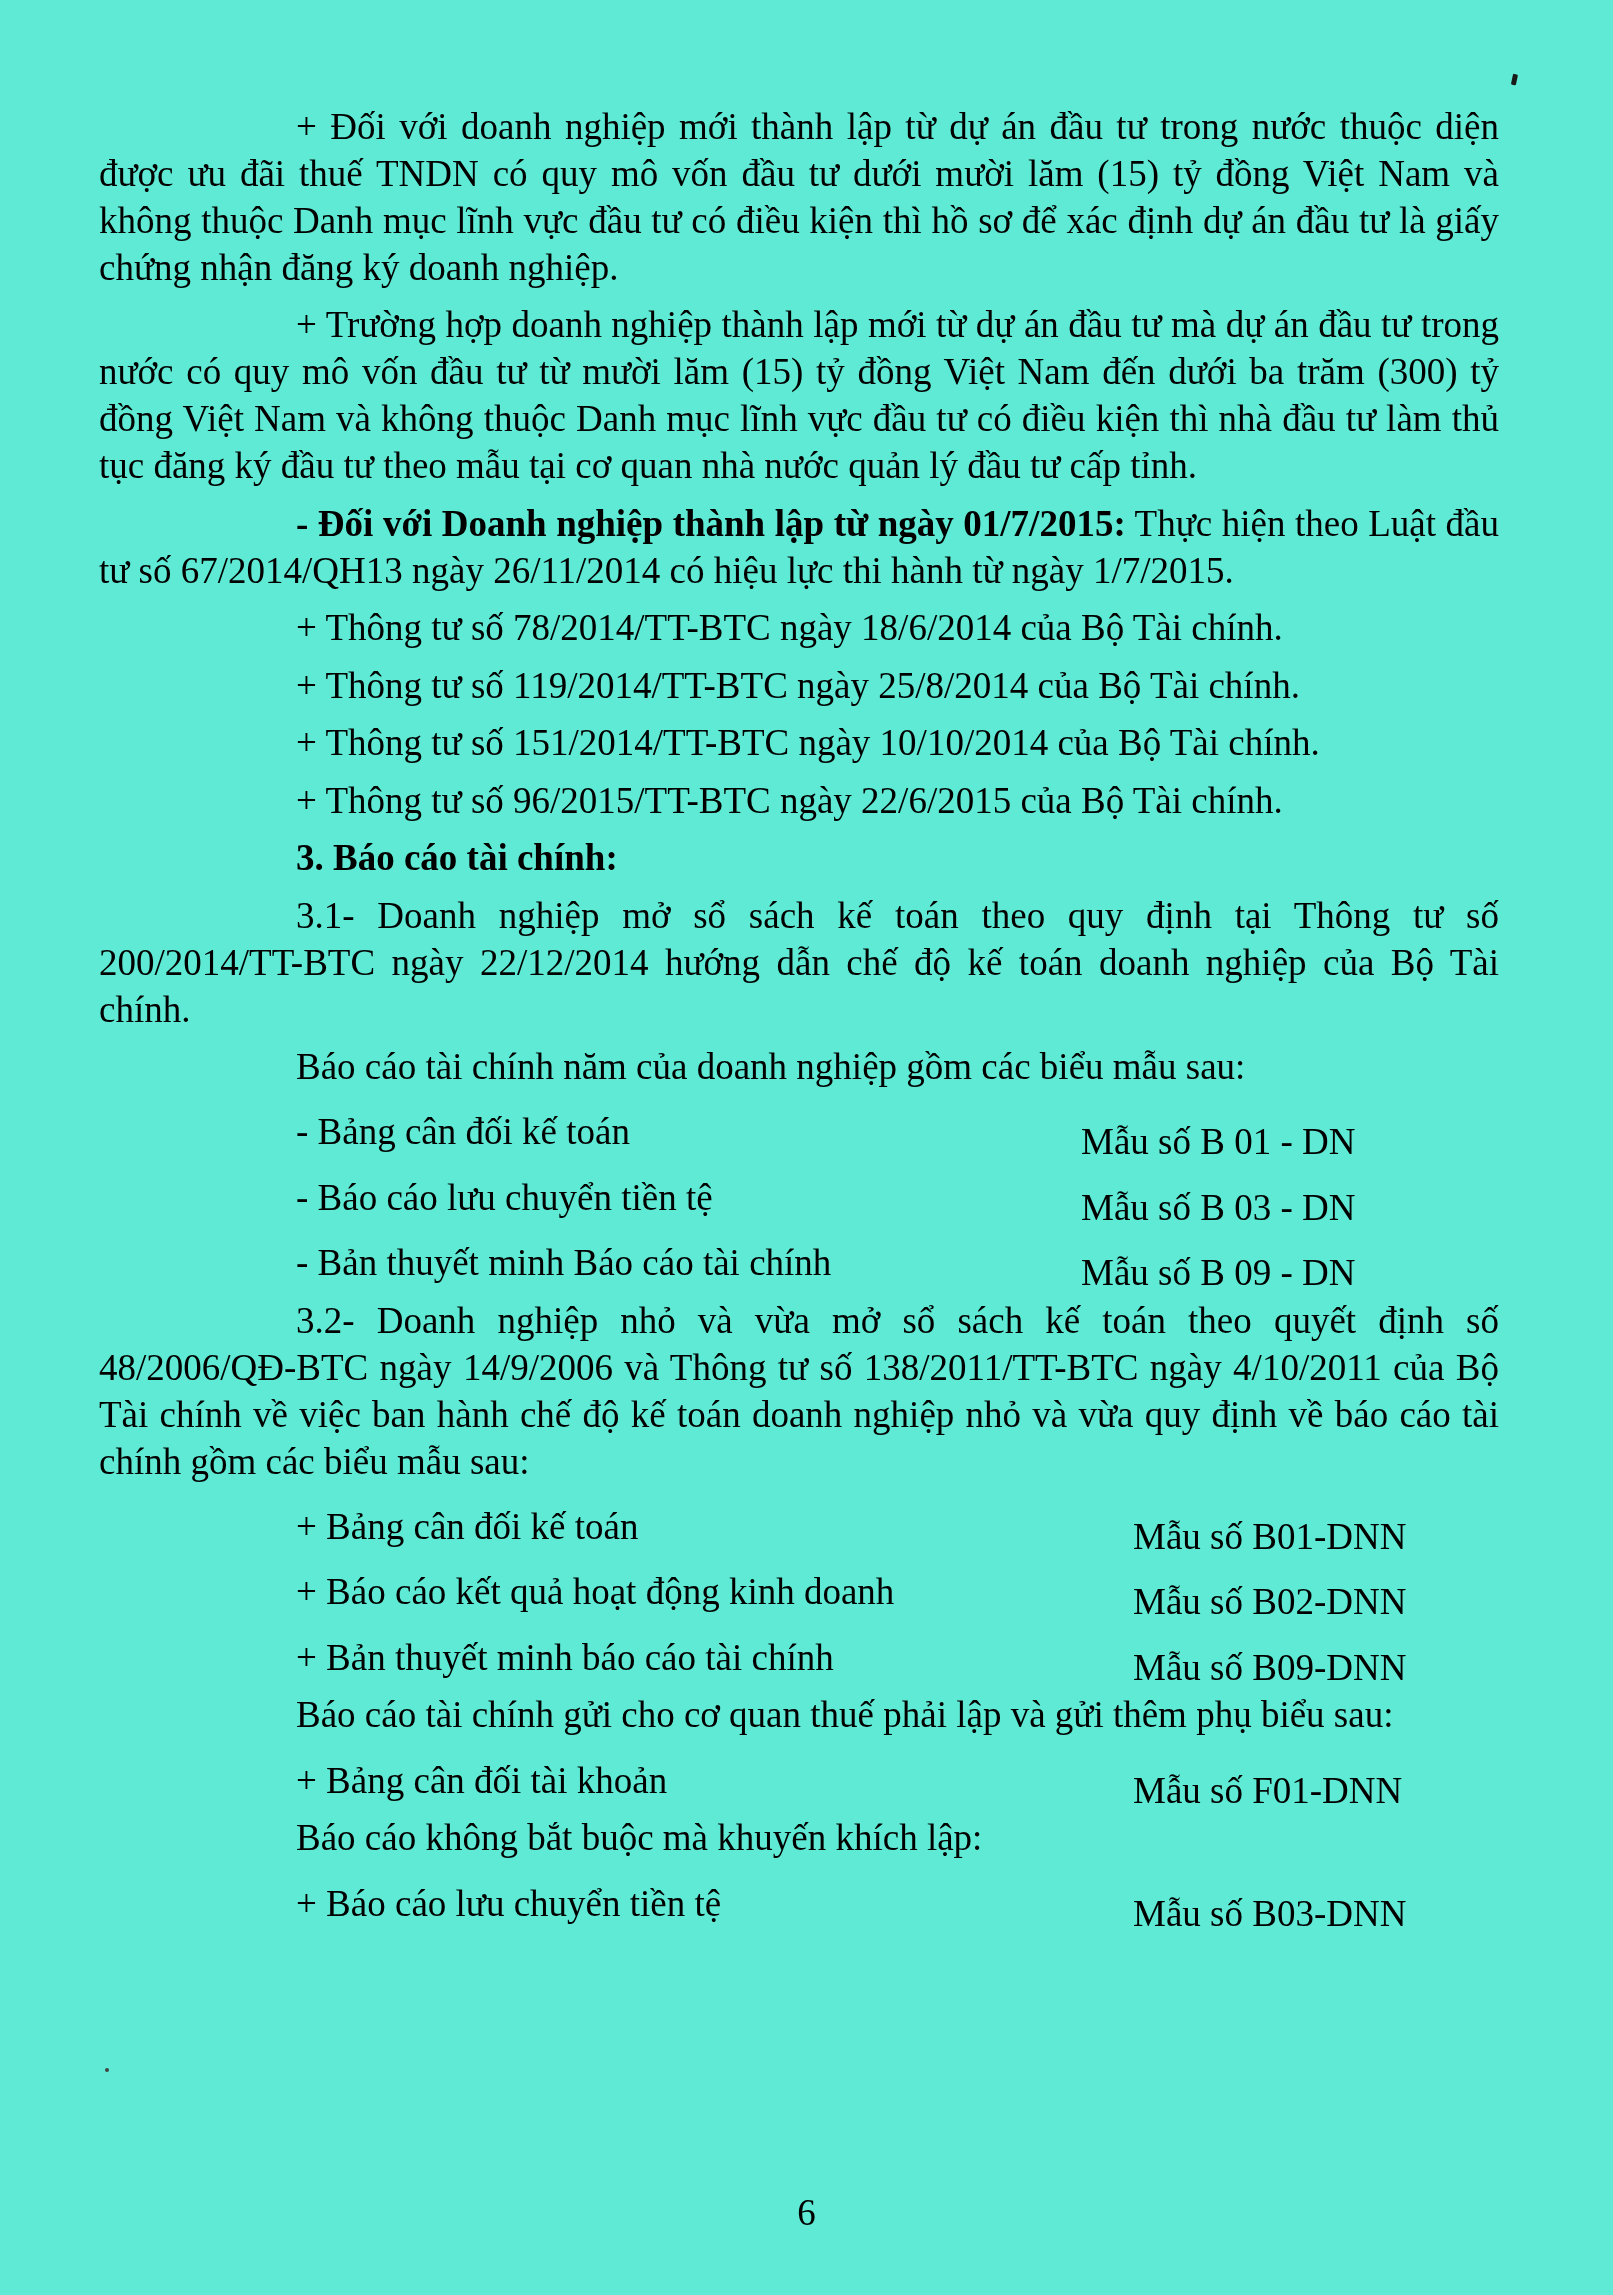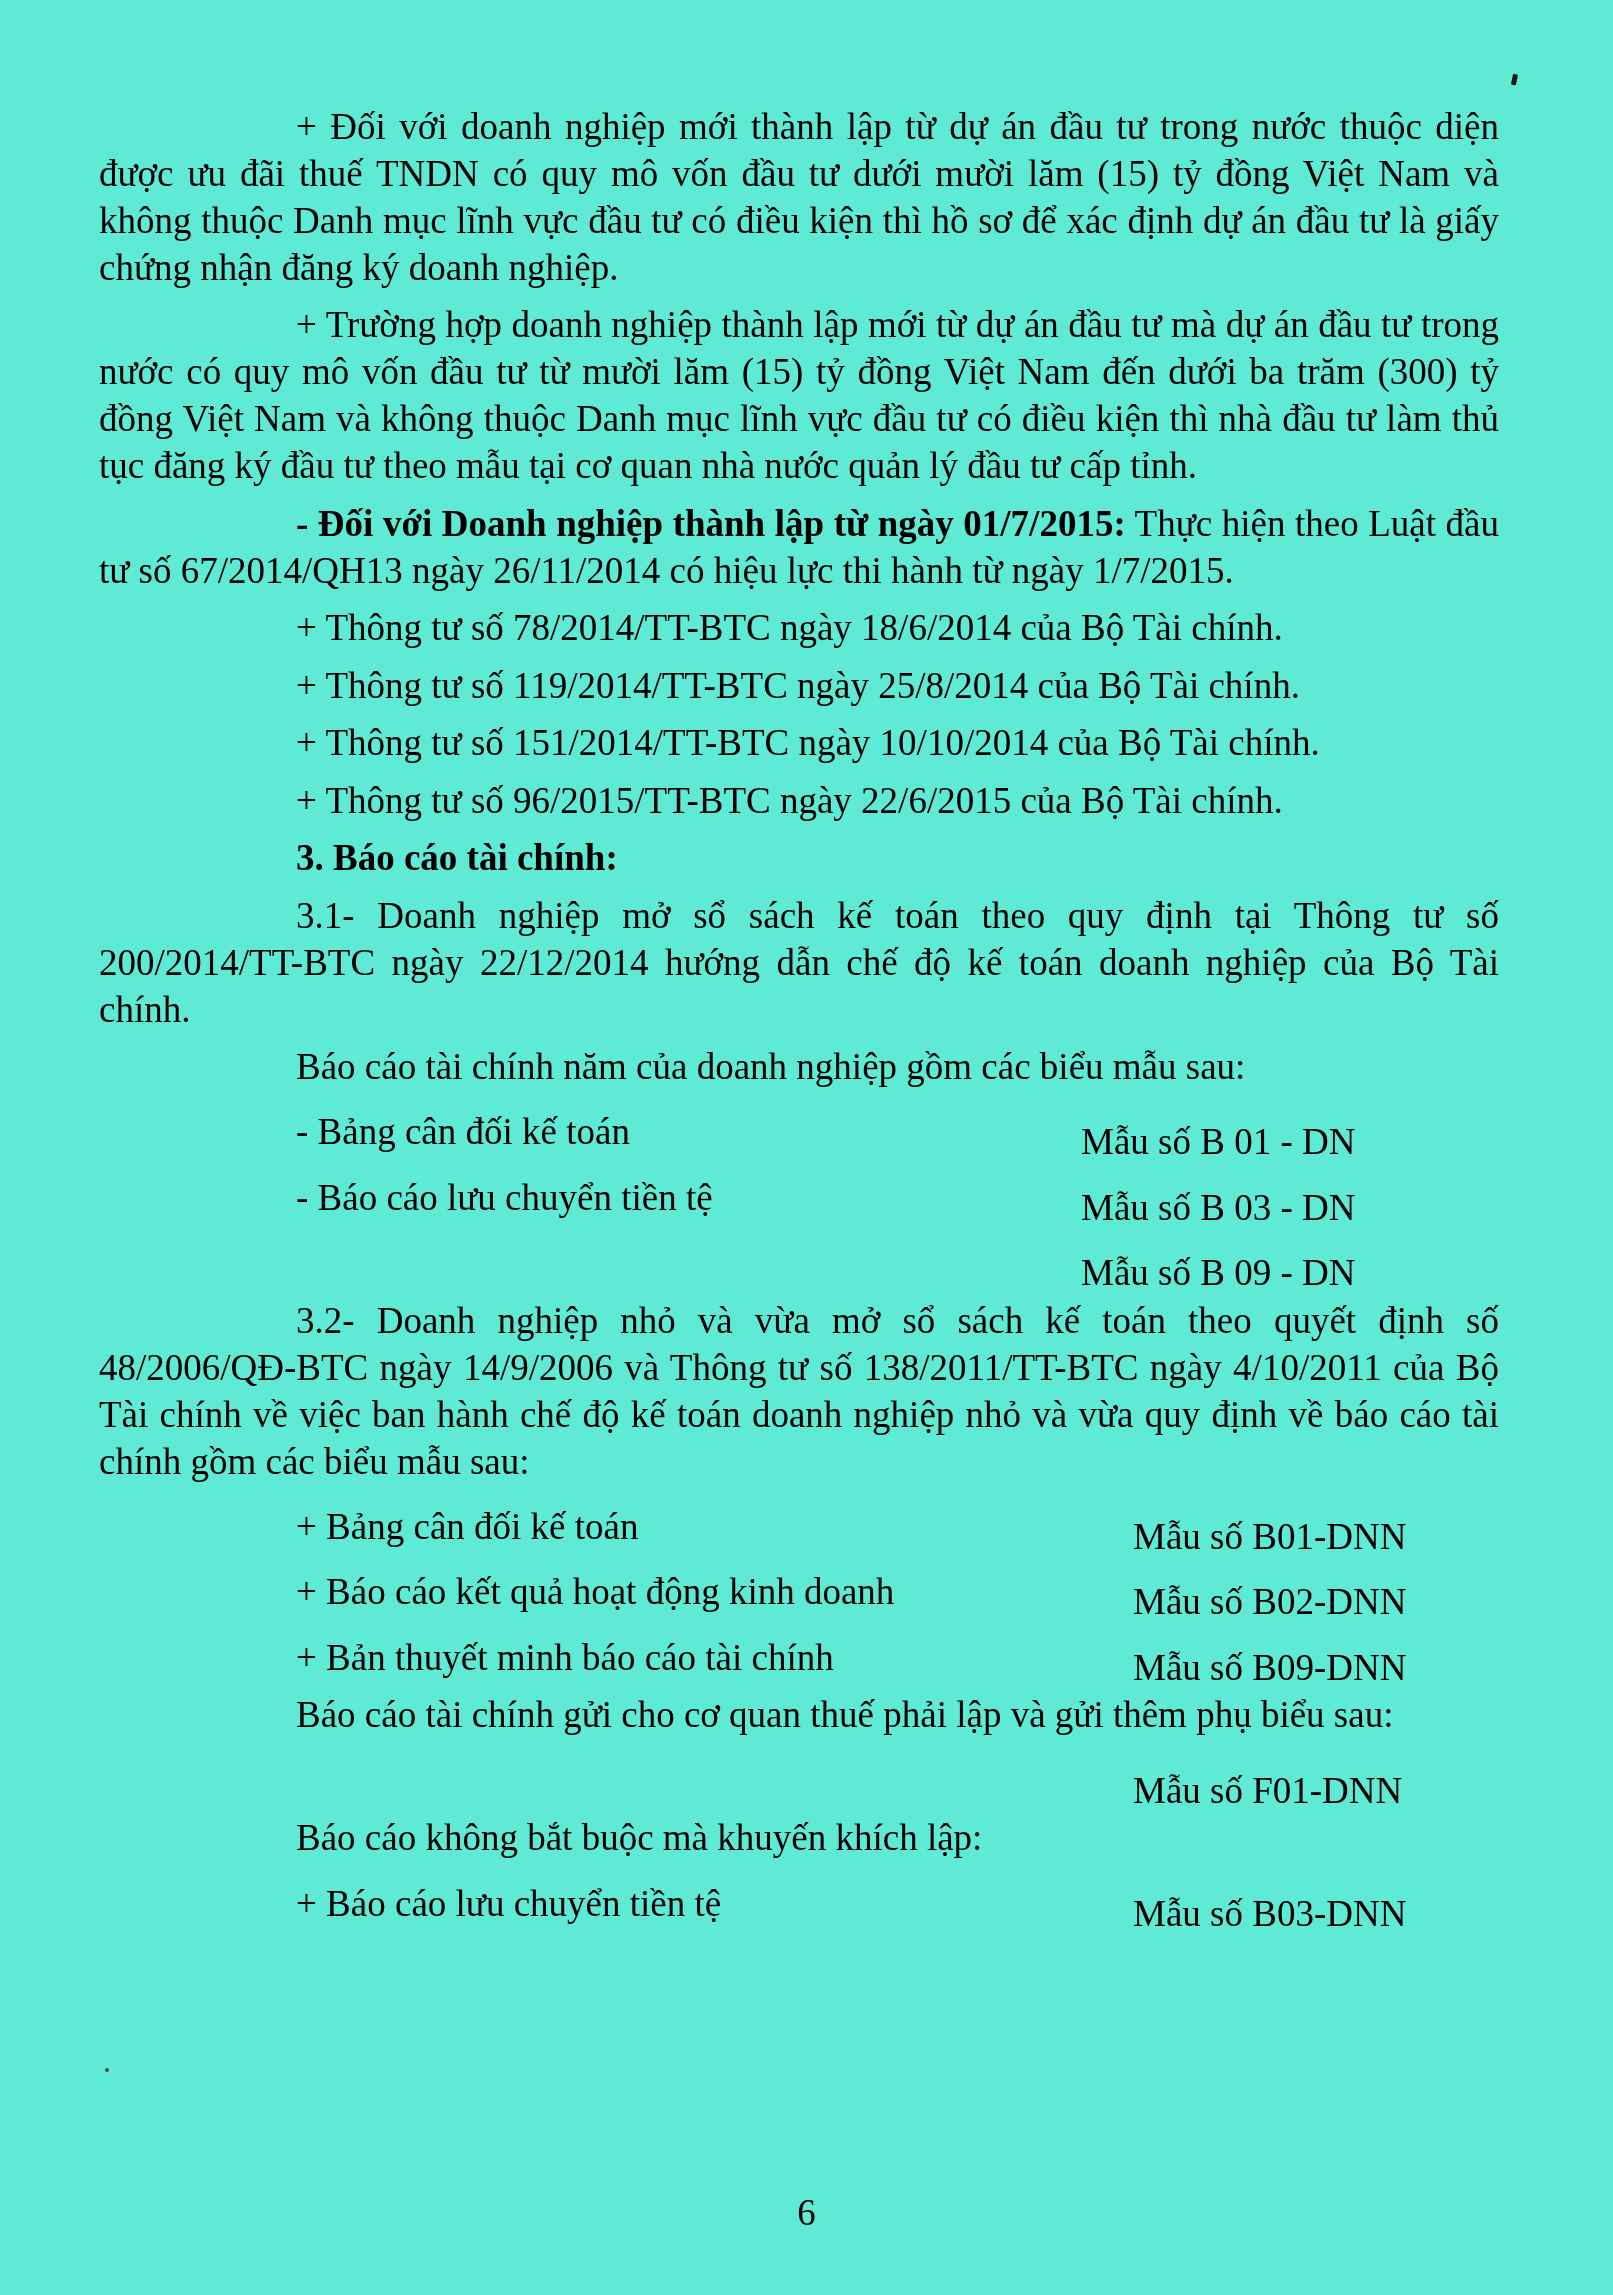--- a/index.html
+++ b/index.html
@@ -109,20 +109,21 @@
 
   <div class="form-row dn">
     <span class="form-label">- Bảng cân đối kế toán</span>
     <span class="form-code">Mẫu số B 01 - DN</span>
   </div>
   <div class="form-row dn">
     <span class="form-label">- Báo cáo lưu chuyển tiền tệ</span>
     <span class="form-code">Mẫu số B 03 - DN</span>
   </div>
   <div class="form-row dn">
+    <span class="form-label">- Bản thuyết minh Báo cáo tài chính</span>
     <span class="form-code">Mẫu số B 09 - DN</span>
   </div>
 
   <p class="para">3.2- Doanh nghiệp nhỏ và vừa mở sổ sách kế toán theo quyết định số 48/2006/QĐ-BTC ngày 14/9/2006 và Thông tư số 138/2011/TT-BTC ngày 4/10/2011 của Bộ Tài chính về việc ban hành chế độ kế toán doanh nghiệp nhỏ và vừa quy định về báo cáo tài chính gồm các biểu mẫu sau:</p>
 
   <div class="form-row dnn">
     <span class="form-label">+ Bảng cân đối kế toán</span>
     <span class="form-code">Mẫu số B01-DNN</span>
   </div>
   <div class="form-row dnn">
@@ -130,20 +131,21 @@
     <span class="form-code">Mẫu số B02-DNN</span>
   </div>
   <div class="form-row dnn">
     <span class="form-label">+ Bản thuyết minh báo cáo tài chính</span>
     <span class="form-code">Mẫu số B09-DNN</span>
   </div>
 
   <p class="plain-line">Báo cáo tài chính gửi cho cơ quan thuế phải lập và gửi thêm phụ biểu sau:</p>
 
   <div class="form-row dnn">
+    <span class="form-label">+ Bảng cân đối tài khoản</span>
     <span class="form-code">Mẫu số F01-DNN</span>
   </div>
 
   <p class="plain-line">Báo cáo không bắt buộc mà khuyến khích lập:</p>
 
   <div class="form-row dnn">
     <span class="form-label">+ Báo cáo lưu chuyển tiền tệ</span>
     <span class="form-code">Mẫu số B03-DNN</span>
   </div>
 

